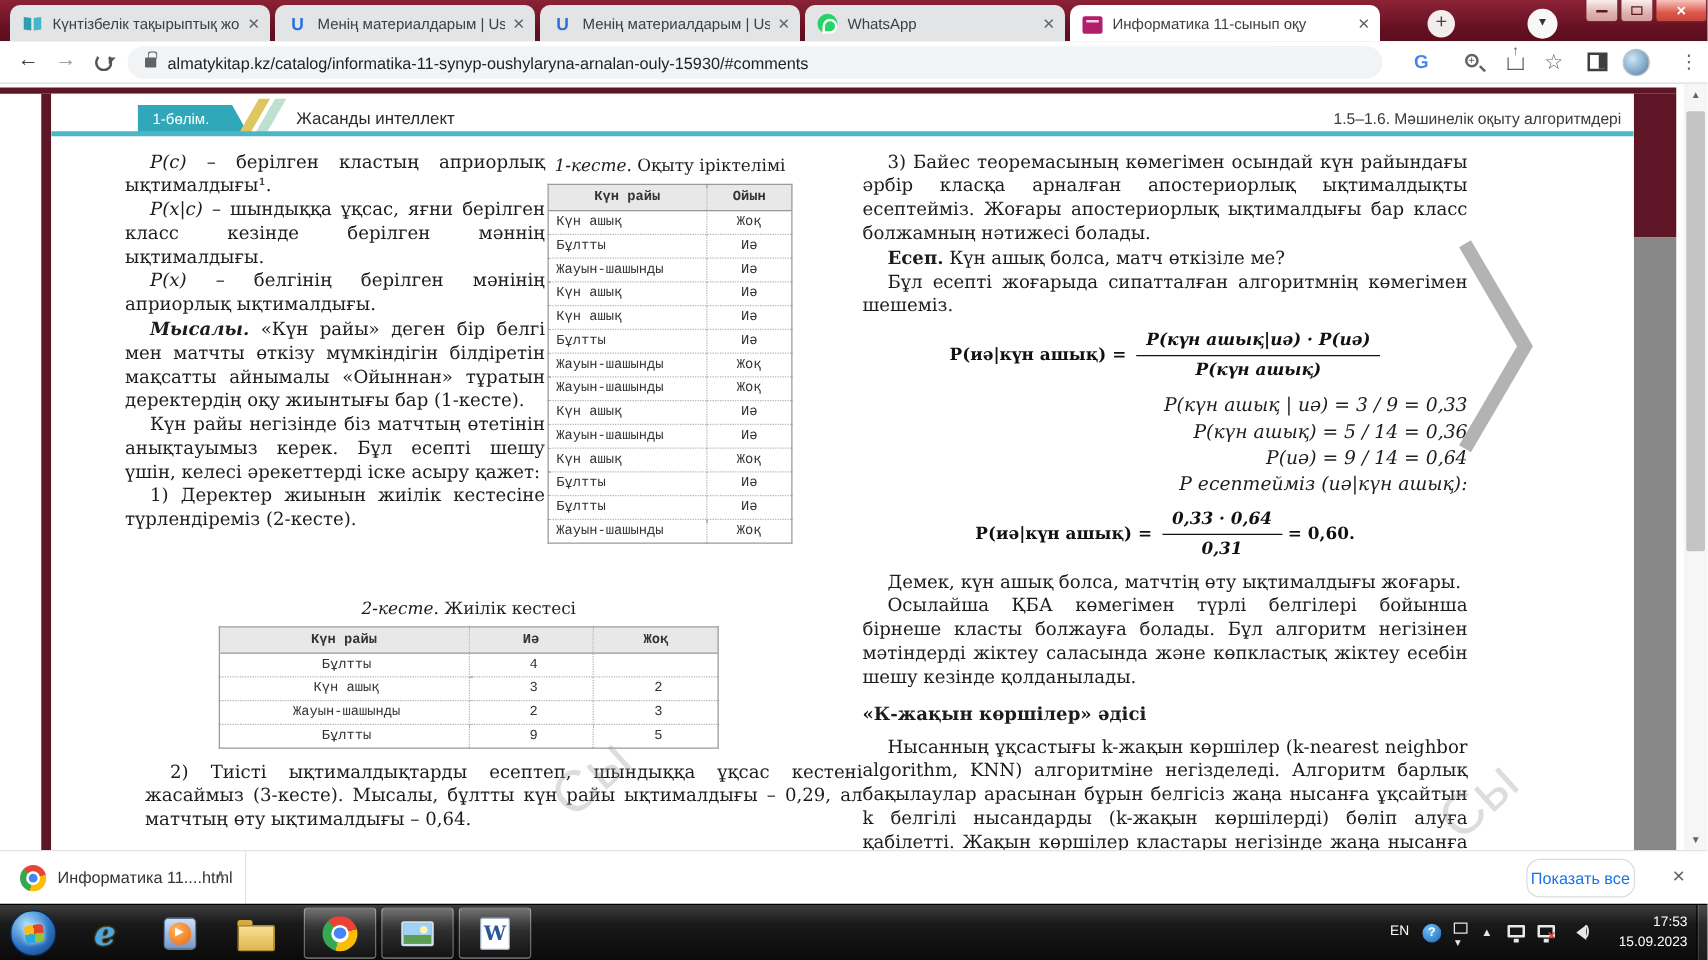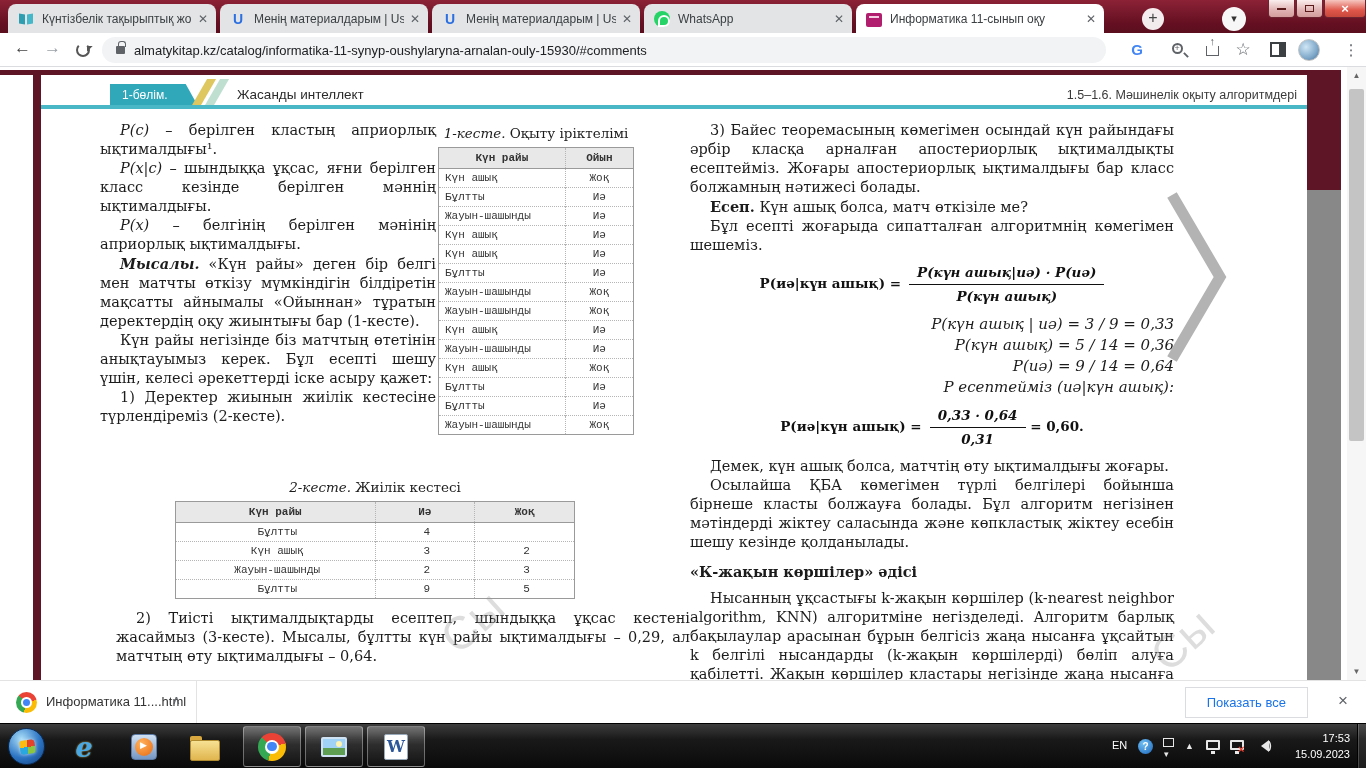--- a/index.html
+++ b/index.html
@@ -108,22 +108,22 @@
   .sb-thumb { position:absolute; left:2px; top:22px; width:15px; height:352px; background:#c4c4c4; border-radius:2px; }
 
   
   .dlbar { position:absolute; left:0; top:680px; width:1366px; height:43px; background:#fff; border-top:1px solid #e3e3e3; }
   .chrome-logo { border-radius:50%; background:conic-gradient(from -45deg, #ea4335 0 120deg, #fbbc05 0 240deg, #34a853 0 360deg); position:relative; }
   .chrome-logo::before { content:""; position:absolute; left:25%; top:25%; width:50%; height:50%; background:#fff; border-radius:50%; }
   .chrome-logo::after { content:""; position:absolute; left:33%; top:33%; width:34%; height:34%; background:#4285f4; border-radius:50%; }
   .dl-label { position:absolute; left:46px; top:13px; font-size:13px; color:#333; }
   .dl-caret { position:absolute; left:172px; top:12px; font-size:12px; color:#5f6368; }
   .dl-divider { position:absolute; left:196px; top:0; width:1px; height:42px; background:#e3e3e3; }
-  .showall-btn { position:absolute; right:58px; top:6px; height:31px; padding:0 21px; background:#fff;
-    border:1px solid #dadce0; border-radius:0; color:#1a73e8; font-size:13px; line-height:29px; }
+  .showall-btn { position:absolute; right:58px; top:6px; height:31px; padding:0 3px; background:#fff;
+    border:1px solid #dadce0; border-radius:11px; color:#1a73e8; font-size:13px; line-height:29px; }
   .dl-close { position:absolute; right:18px; top:10px; font-size:17px; color:#5f6368; }
 
   
   .taskbar { position:absolute; left:0; top:723px; width:1366px; height:45px;
     background:linear-gradient(#3d3d3d,#191919 35%,#0a0a0a); border-top:1px solid #000; }
   .orb { position:absolute; left:8px; top:4px; width:37px; height:37px; border-radius:50%;
     background:radial-gradient(circle at 35% 28%, #a8ddf8, #2c74c4 55%, #123e77); border:1px solid #0a2b55; }
   .orb-flag { position:absolute; left:11px; top:11px; width:15px; height:14px; border-radius:3px; transform:rotate(-8deg);
     background:conic-gradient(from 0deg, #e3422b 0 90deg, #8cc63f 0 180deg, #29a8e0 0 270deg, #fbbc12 0 360deg);
     box-shadow:0 0 4px rgba(255,255,255,.7); }

